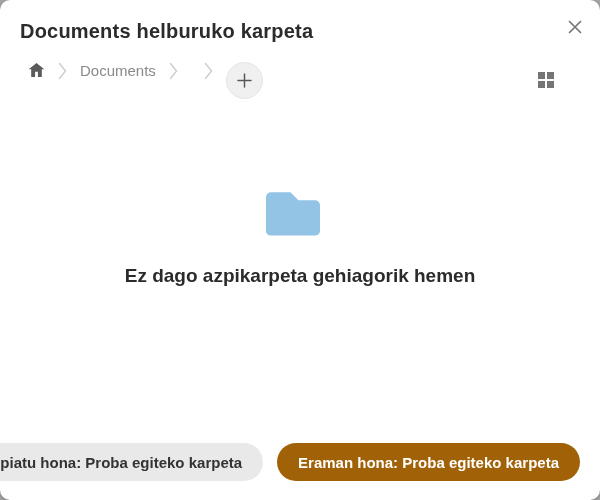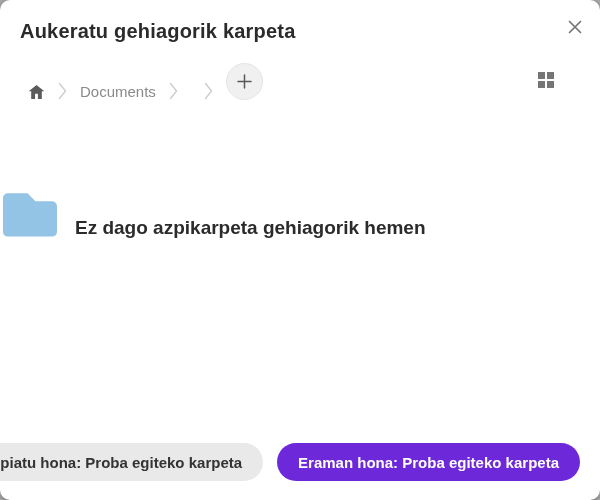--- a/index.html
+++ b/index.html
@@ -43,21 +43,21 @@
     align-items: center;
     justify-content: center;
   }
   .breadcrumb-row {
     position: absolute;
     top: 62px;
     left: 0;
     right: 0;
     height: 38px;
     display: flex;
-    align-items: flex-end;
+    align-items: flex-start;
     padding-left: 28px;
   }
   .crumb-home {
     background: transparent;
     border: none;
     padding: 0;
     cursor: pointer;
     display: flex;
     align-items: center;
   }
@@ -103,21 +103,21 @@
     display: flex;
     align-items: center;
     justify-content: center;
   }
   .empty-state {
     position: absolute;
     top: 189px;
     left: 0;
     right: 0;
     display: flex;
-    flex-direction: row;
+    flex-direction: column;
     align-items: center;
   }
   .empty-folder-icon {
     width: 57px;
     height: 48px;
     margin-right: 18px;
   }
   .empty-message {
     margin: 28px 0 0 0;
     font-size: 19px;
@@ -141,30 +141,30 @@
     font-size: 15px;
     font-weight: bold;
     cursor: pointer;
     white-space: nowrap;
   }
   .btn-secondary {
     background: #e9e9e9;
     color: #333333;
   }
   .btn-primary {
-    background: #6d28d9;
+    background: #a16207;
     color: #ffffff;
   }
 </style>
 </head>
 <body>
 
 <div class="dialog">
 
-  <h1 class="dialog-title">Aukeratu gehiagorik karpeta</h1>
+  <h1 class="dialog-title">Documents helburuko karpeta</h1>
 
   <button class="close-btn" aria-label="Close">
     <span style="display:flex;">
       <svg width="16" height="16" viewBox="0 0 16 16">
         <path d="M2.5 2.5 L13.5 13.5 M13.5 2.5 L2.5 13.5" stroke="#767676" stroke-width="1.7" stroke-linecap="round" fill="none"></path>
       </svg>
     </span>
   </button>
 
   <div class="breadcrumb-row">

